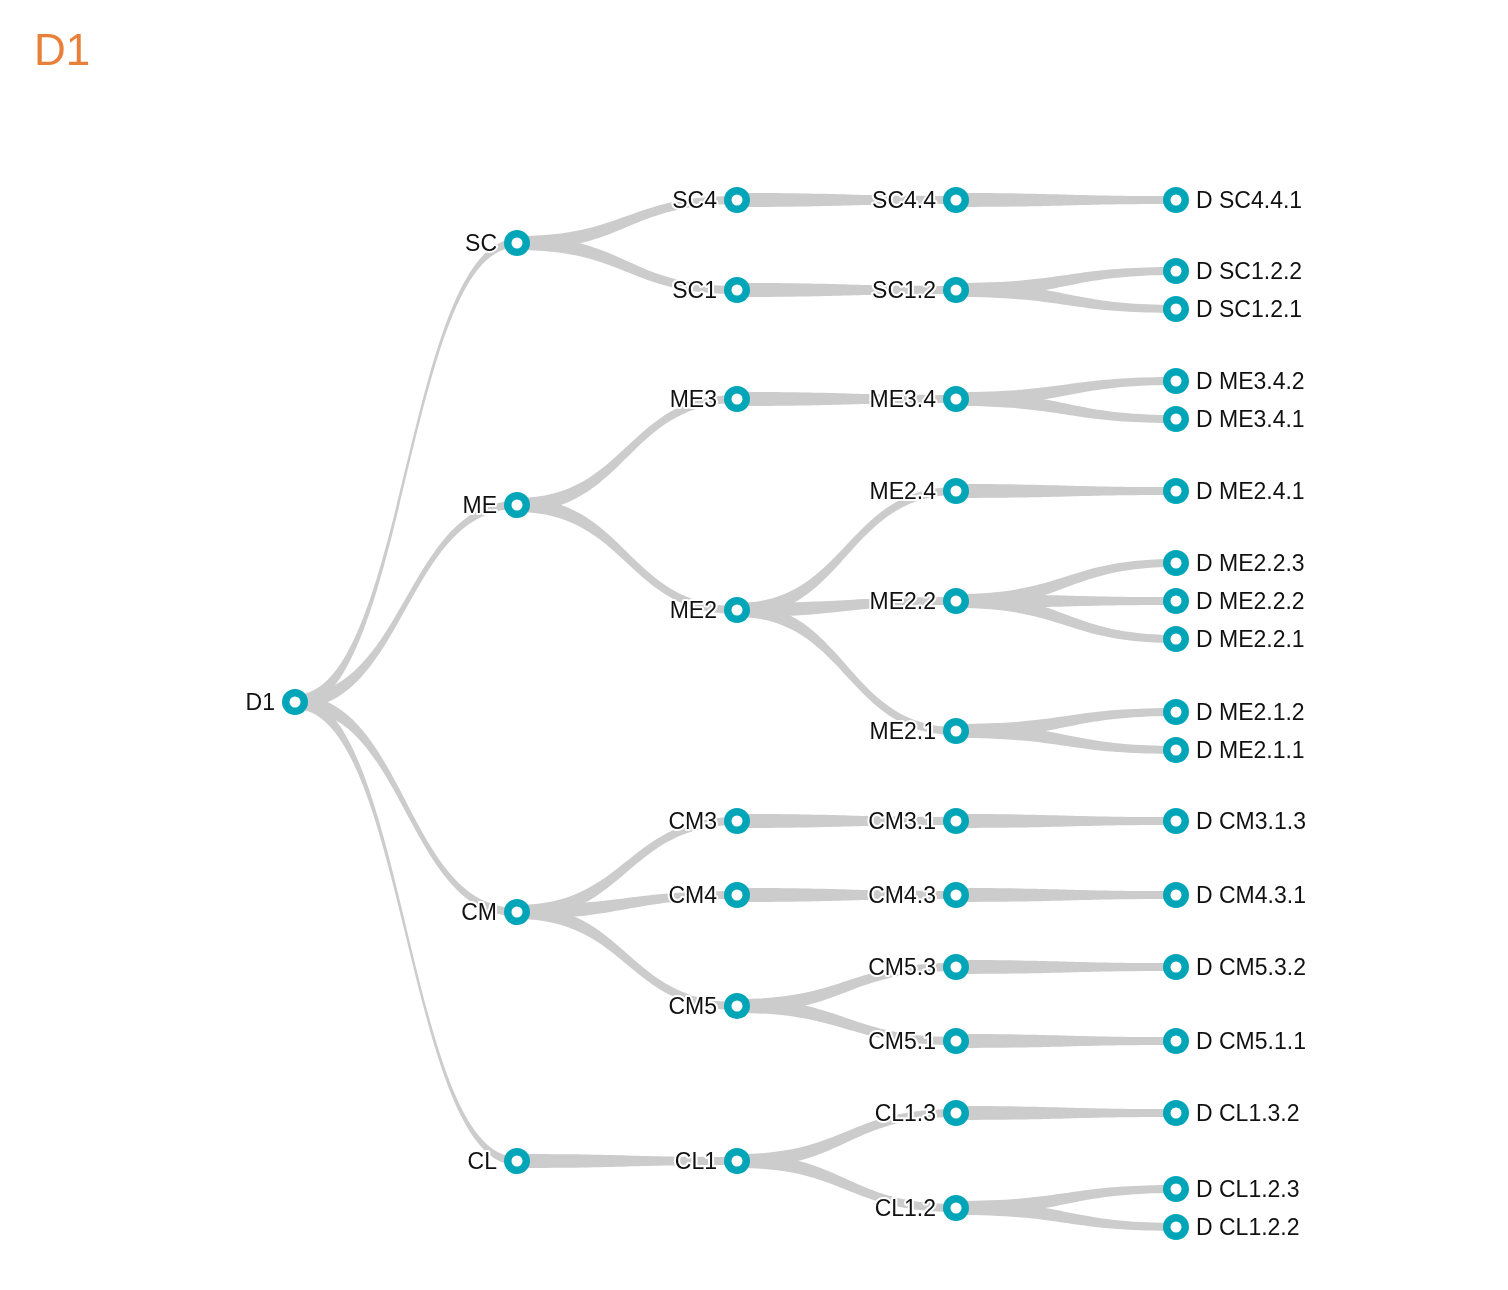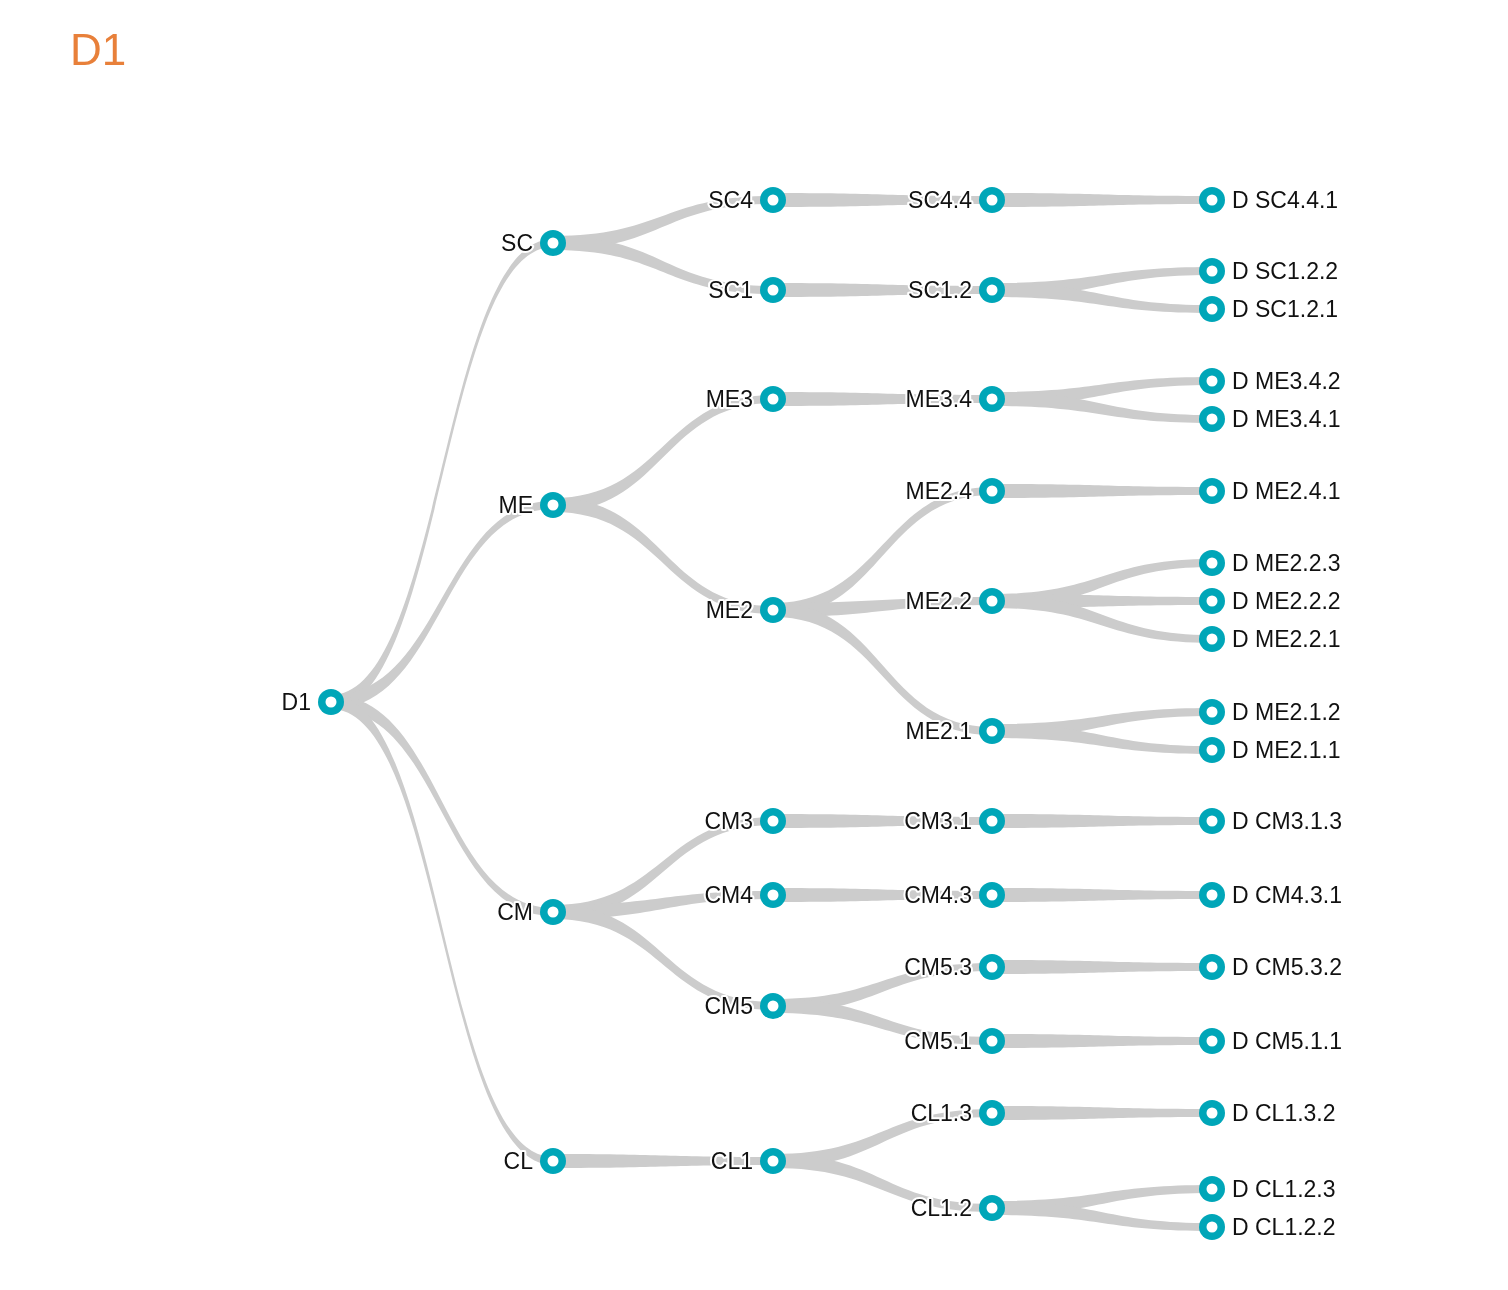--- a/index.html
+++ b/index.html
@@ -11,21 +11,20 @@
     width: 1508px;
     height: 1290px;
     font-family: "Liberation Sans", sans-serif;
     overflow: hidden;
     position: relative;
   }
   #stage {
     position: relative;
     width: 1256px;
     height: 1290px;
-    margin-left: 36px;
   }
   #title {
     position: absolute;
     left: 34px;
     top: 28px;
     font-family: "Liberation Sans", sans-serif;
     font-size: 44px;
     font-weight: 400;
     color: #E8803A;
     letter-spacing: 0px;

